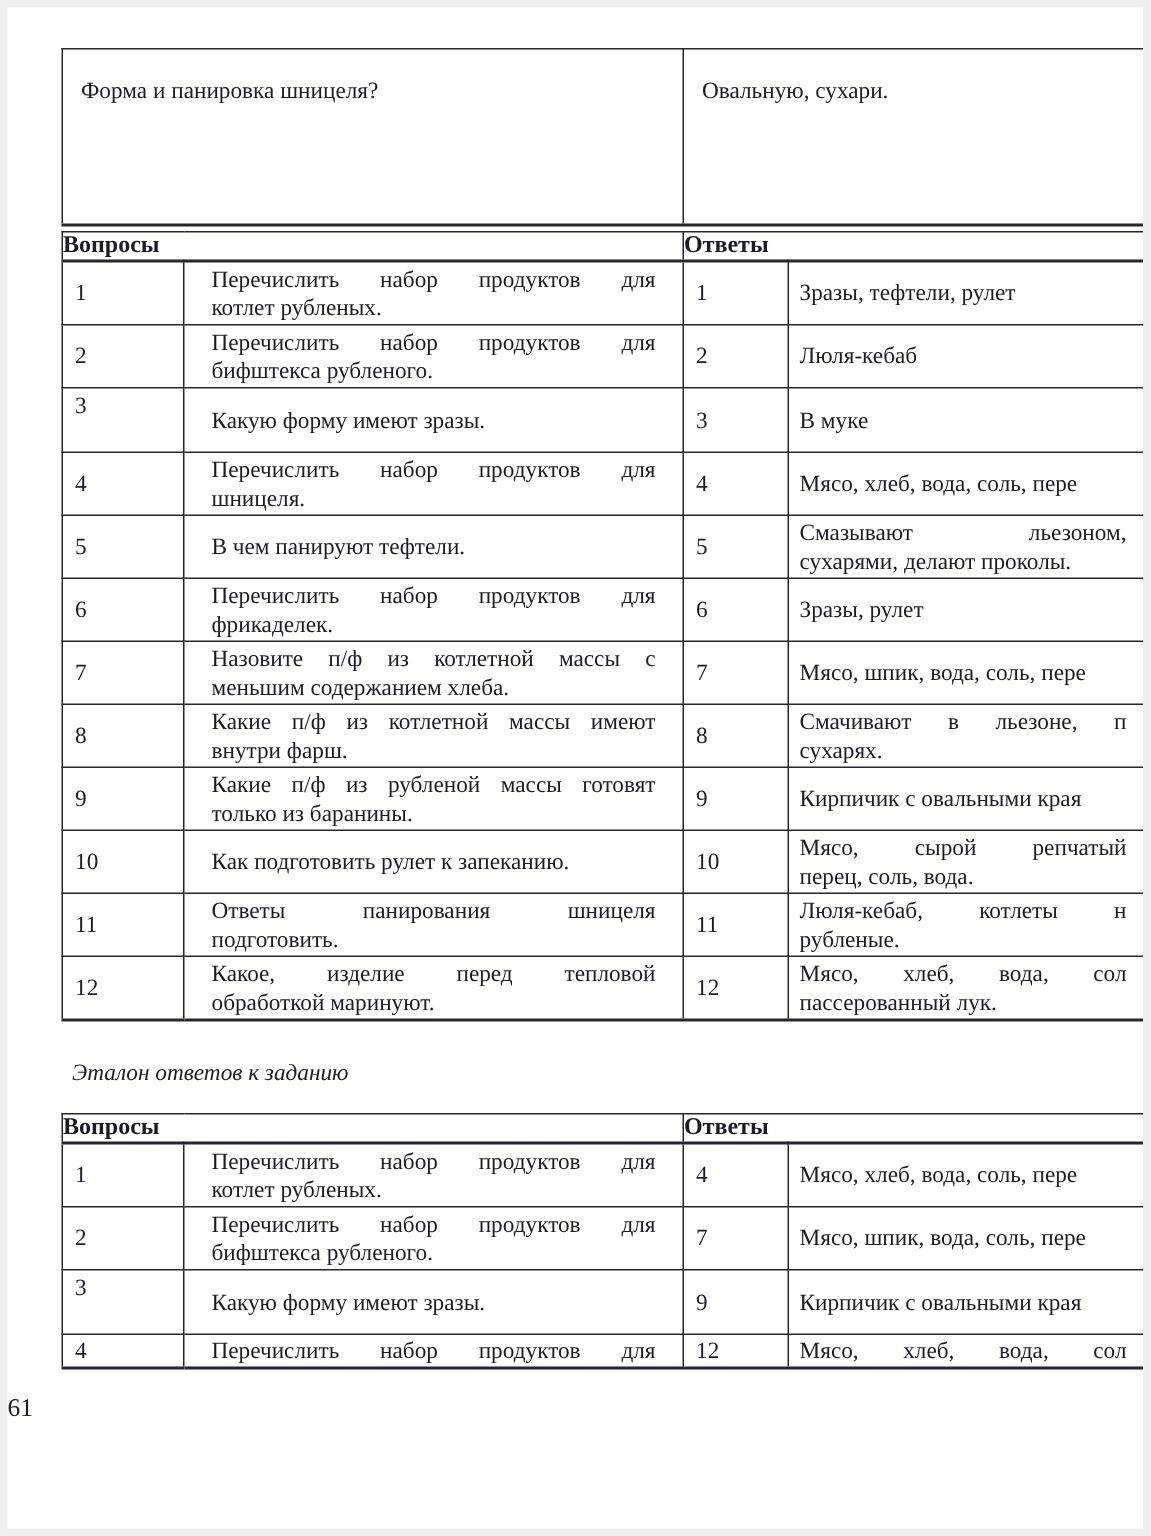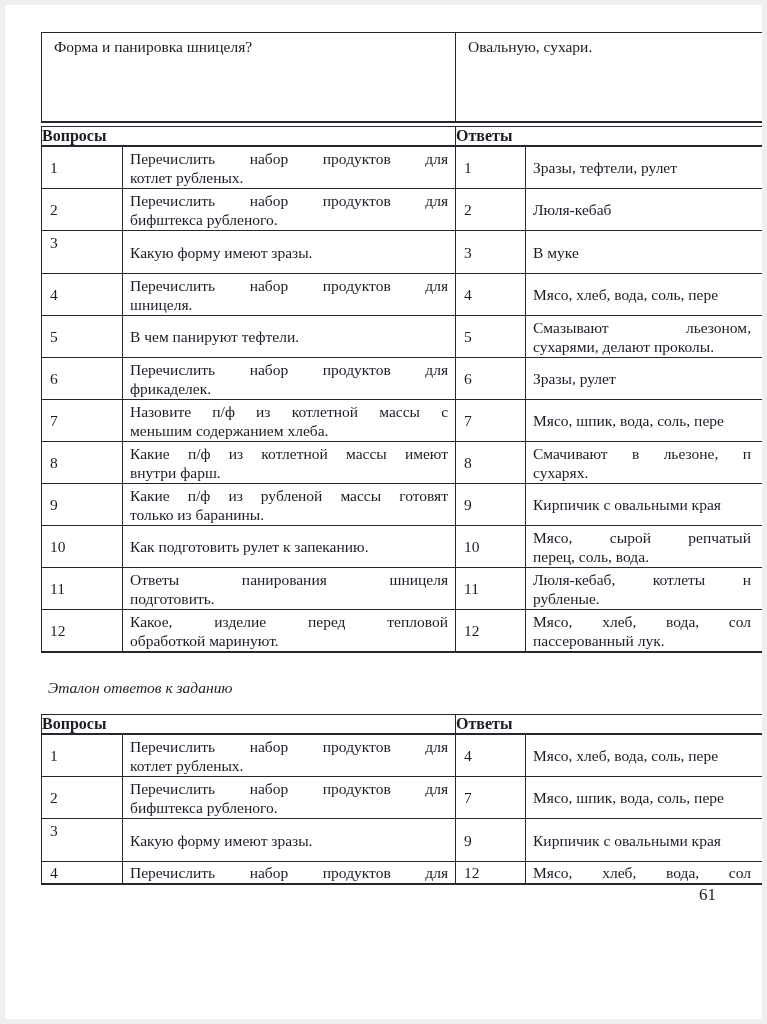--- a/index.html
+++ b/index.html
@@ -36,33 +36,33 @@
     font-size:16px;
     font-weight:bold;
     height:17px;
     padding:0;
     text-align:left;
   }
   
   .top-table{margin-top:27px;}
   .top-table td{
     height:80px;
-    padding:4px 12px;
+    padding:18px 12px;
     vertical-align:top;
     font-size:15.5px;
     line-height:19px;
   }
   
   .quiz td{
     height:39px;
     font-size:15.5px;
     line-height:19px;
   }
   td.qnum{padding:1px 4px 1px 8px;}
-  td.qtext{padding:1px 7px;}
+  td.qtext{padding:1px 18px;}
   td.anum{padding:1px 4px 1px 8px;}
   td.atext{padding:1px 74px 1px 7px;} 
   .cell-lines{overflow:hidden;}
   .cell-lines .line{text-align:left;}
   .cell-lines .line:not(:last-child){
     text-align:justify;
     text-align-last:justify;
   }
   
   #quiz-table tbody tr:nth-child(3) td.qnum,
@@ -81,22 +81,22 @@
   }
   #quiz-table{margin-top:3px;}
   .etalon-caption{
     margin:26px 0 0 43px;
     font-size:15.5px;
     font-style:italic;
     line-height:17px;
   }
   #etalon-table{margin-top:18px;}
   .page-number{
-    padding-right:46px;
-    text-align:right;
+    margin-top:16px;
+    padding-right:19px;
     font-size:17px;
     line-height:20px;
   }
 </style>
 </head>
 <body>
 
 <div class="page">
 
   <table class="doc-table top-table">

